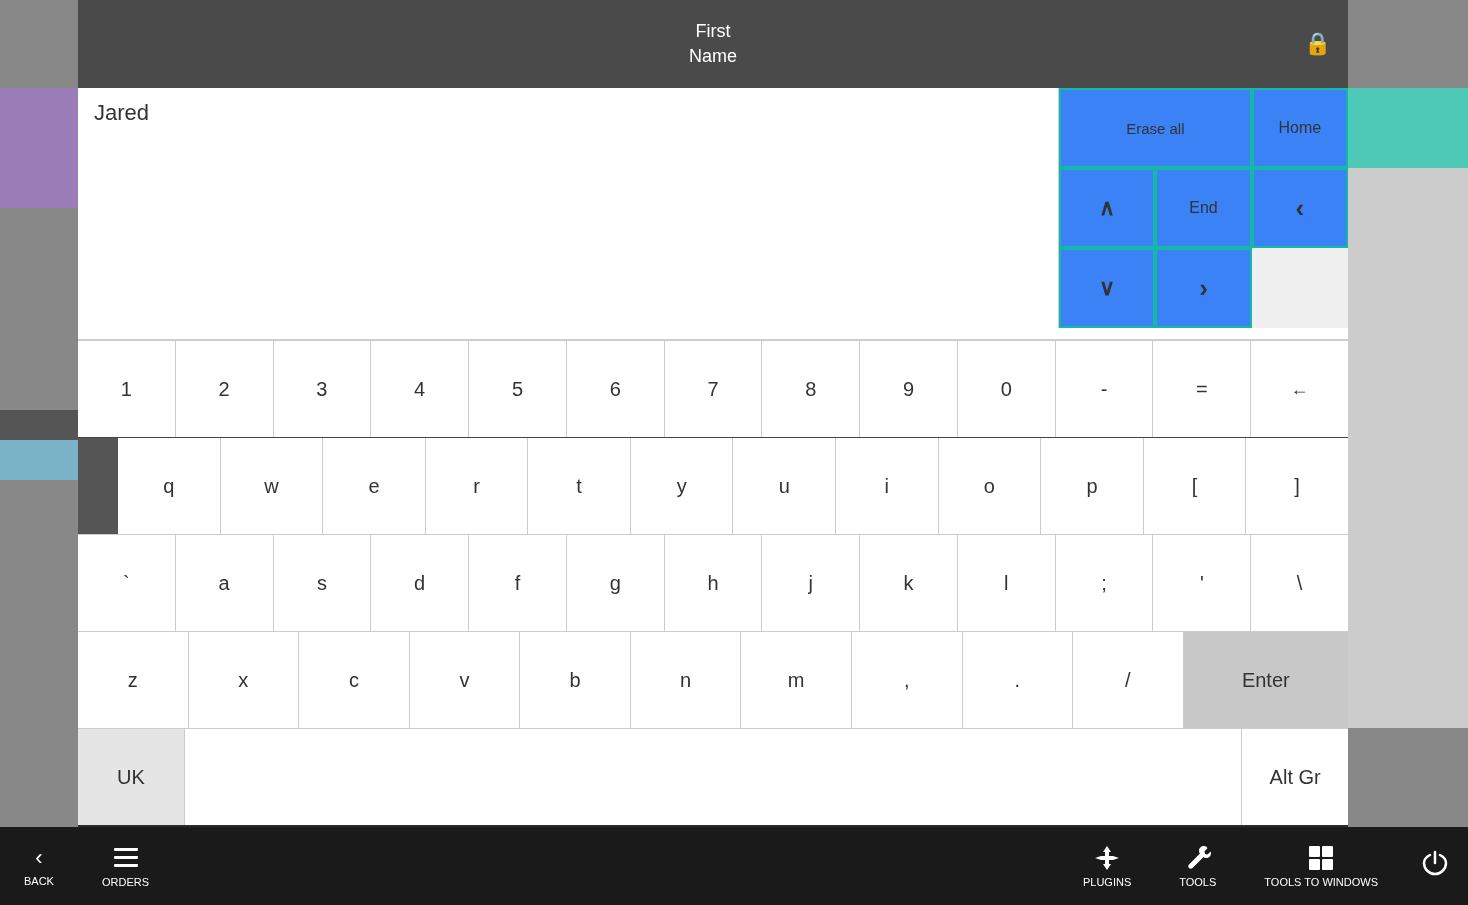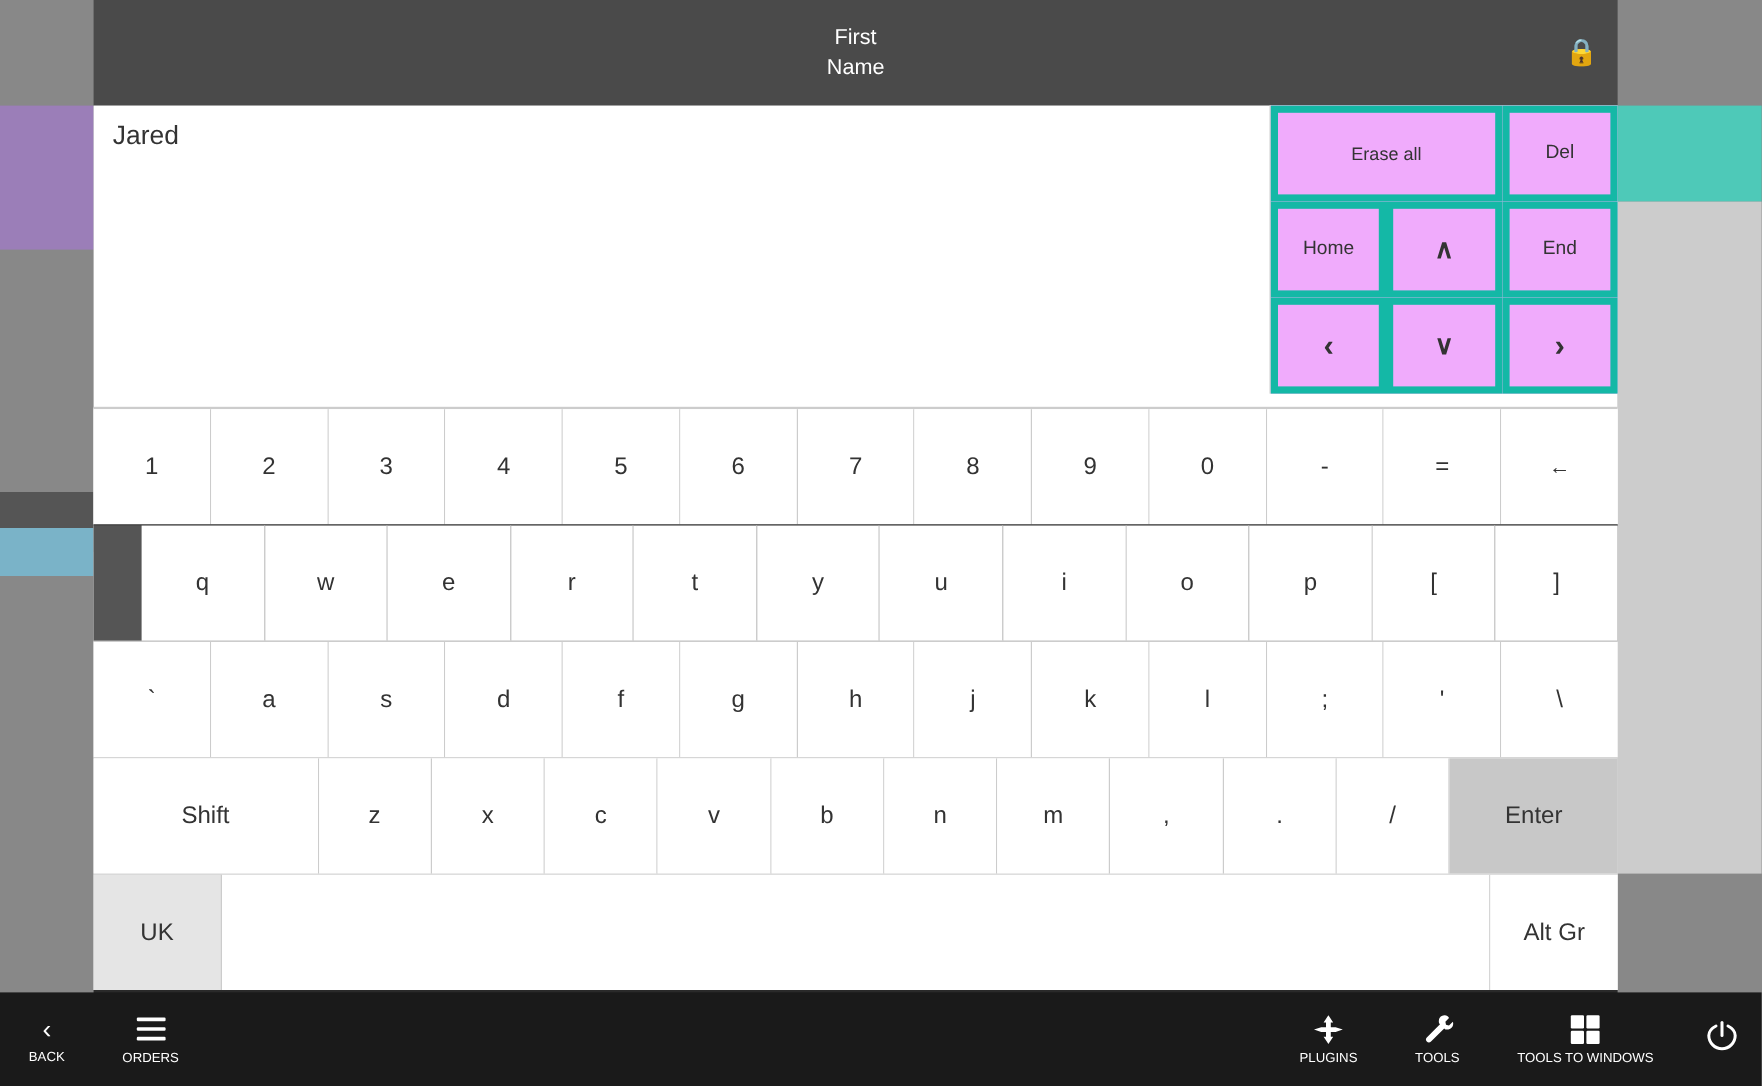--- a/index.html
+++ b/index.html
@@ -125,27 +125,27 @@
       right: 0; top: 0;
       width: 290px;
       height: 240px;
       background: #f0f0f0;
       border-left: 1px solid #ccc;
       display: grid;
       grid-template-columns: 1fr 1fr 1fr;
       grid-template-rows: 1fr 1fr 1fr;
     }
     .nav-key {
-      border: 6px solid #14b8a6;
+      border: 2px solid #14b8a6;
       display: flex;
       align-items: center;
       justify-content: center;
       font-size: 16px;
       color: #333;
-      background: #f0abfc;
+      background: #3b82f6;
       cursor: pointer;
       user-select: none;
     }
     .nav-key.erase-all {
       grid-column: 1 / 3;
       font-size: 15px;
     }
     .nav-key.arrow-symbol { font-size: 22px; font-weight: bold; }
 
     
@@ -267,21 +267,20 @@
       <div>Name</div>
     </div>
     <div class="lock-icon">🔒</div>
   </div>
 
   <div class="text-area">
     <span style="cursor:text;">Jared</span>
 
     <div class="nav-panel">
       <div class="nav-key erase-all">Erase all</div>
-      <div class="nav-key">Del</div>
 
       <div class="nav-key">Home</div>
       <div class="nav-key arrow-symbol">∧</div>
       <div class="nav-key">End</div>
 
       <div class="nav-key arrow-symbol" style="font-size:26px;">‹</div>
       <div class="nav-key arrow-symbol">∨</div>
       <div class="nav-key arrow-symbol" style="font-size:26px;">›</div>
     </div>
   </div>
@@ -329,21 +328,20 @@
       <div class="key">h</div>
       <div class="key">j</div>
       <div class="key">k</div>
       <div class="key">l</div>
       <div class="key">;</div>
       <div class="key">'</div>
       <div class="key">\</div>
     </div>
 
     <div class="key-row">
-      <div class="key key-shift">Shift</div>
       <div class="key">z</div>
       <div class="key">x</div>
       <div class="key">c</div>
       <div class="key">v</div>
       <div class="key">b</div>
       <div class="key">n</div>
       <div class="key">m</div>
       <div class="key">,</div>
       <div class="key">.</div>
       <div class="key">/</div>

